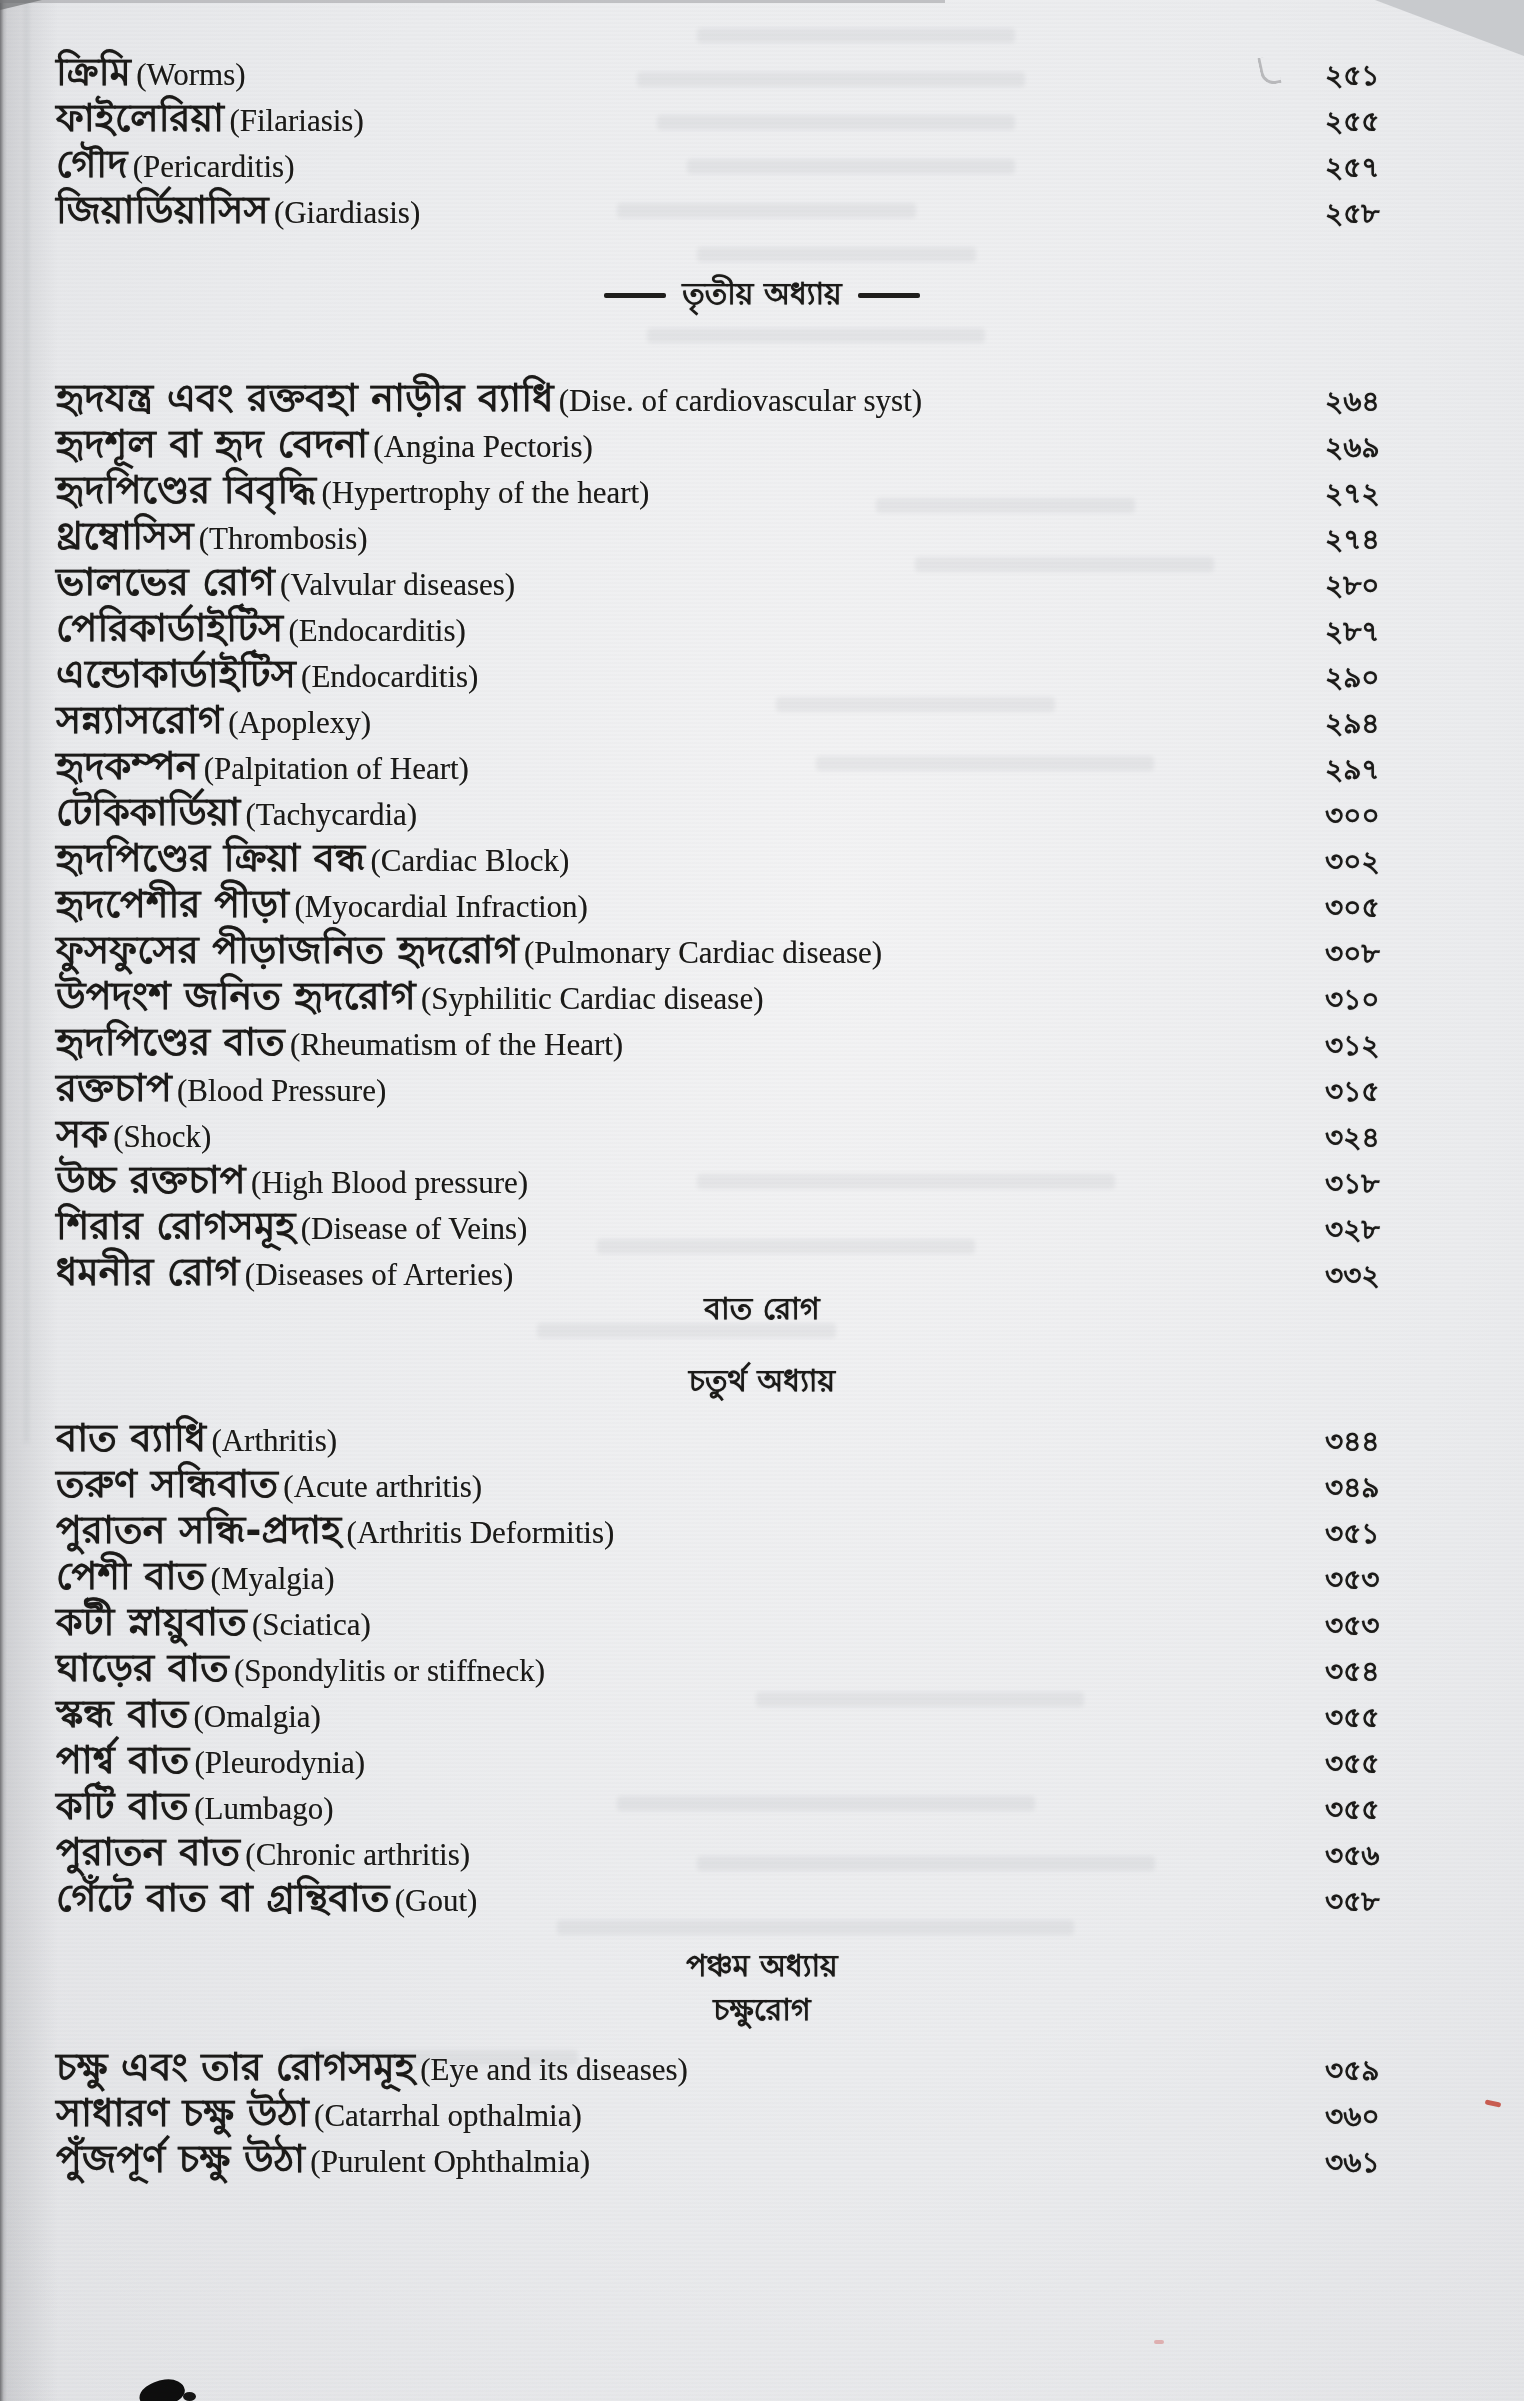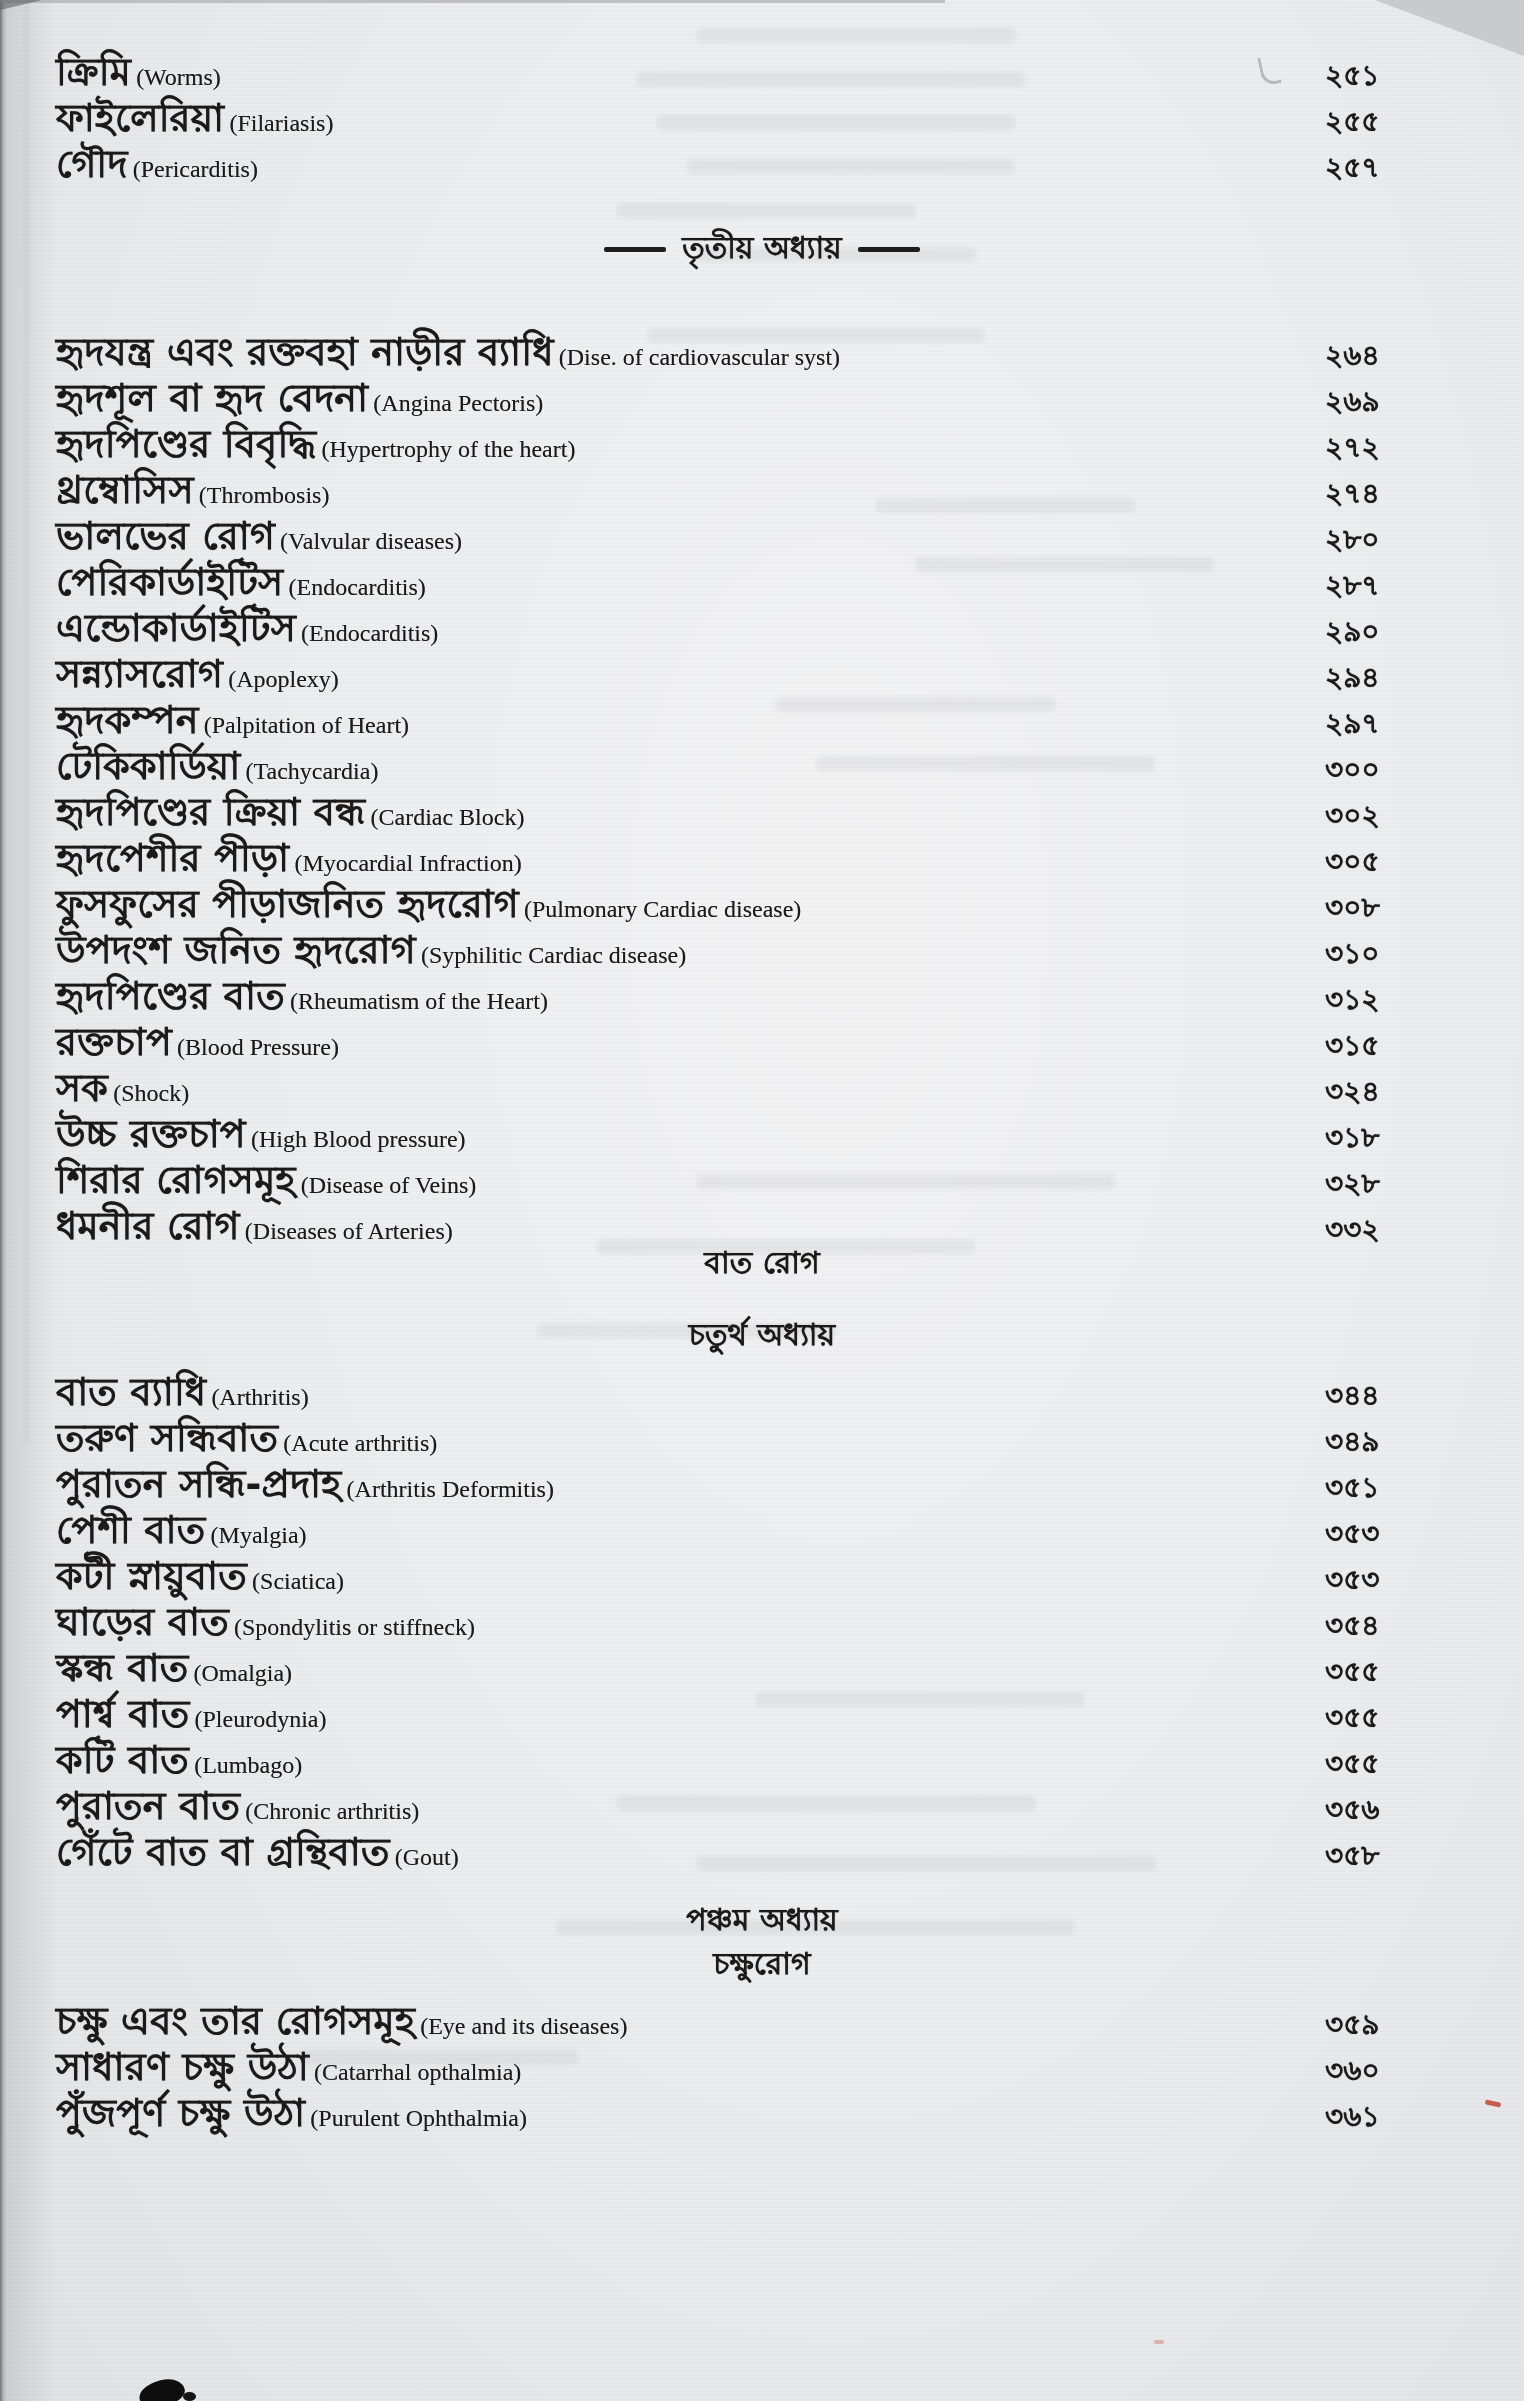--- a/index.html
+++ b/index.html
@@ -38,21 +38,21 @@
   
   .ghost{position:absolute;height:15px;background:#6e727a;opacity:.085;filter:blur(2.2px);
     border-radius:4px;}
   
   .content{position:absolute;inset:0;padding-top:42px;box-sizing:border-box;}
   .row{display:flex;align-items:baseline;height:46px;padding-left:56px;padding-right:103px;
     white-space:nowrap;}
   .title{flex:1 1 auto;overflow:visible;}
   .bn{font-size:38px;font-weight:600;letter-spacing:0.2px;
     font-family:"DejaVu Sans", sans-serif;text-shadow:0 0 0.7px rgba(27,26,24,.55);}
-  .en{font-size:24px;font-weight:400;
+  .en{font-size:31px;font-weight:400;
     font-family:"Liberation Serif", serif;text-shadow:0 0 0.5px rgba(27,26,24,.45);}
   .num{flex:0 0 96px;margin-left:auto;text-align:left;font-size:28px;font-weight:700;
     text-shadow:0 0 0.8px rgba(27,26,24,.6);}
   .heading{display:flex;justify-content:center;align-items:center;height:46px;
     font-size:30px;font-weight:700;text-shadow:0 0 0.8px rgba(27,26,24,.6);}
   .heading.compact{height:44px;}
   .dash{display:inline-block;width:62px;height:5px;background:#1e1d1b;margin:0 16px;
     border-radius:2px;}
   .sec-1{margin-top:0;}
   .h-ch3{margin-top:46px;}
@@ -106,20 +106,24 @@
     <span class="num">২৫১</span>
   </div>
         <div class="row">
     <span class="title"><span class="bn">ফাইলেরিয়া</span> <span class="en">(Filariasis)</span></span>
     <span class="num">২৫৫</span>
   </div>
         <div class="row">
     <span class="title"><span class="bn">গৌদ</span> <span class="en">(Pericarditis)</span></span>
     <span class="num">২৫৭</span>
   </div>
+        <div class="row">
+    <span class="title"><span class="bn">জিয়ার্ডিয়াসিস</span> <span class="en">(Giardiasis)</span></span>
+    <span class="num">২৫৮</span>
+  </div>
       </div>
 
     <div class="heading h-ch3">
       <span class="dash"></span>
       <span>তৃতীয় অধ্যায়</span>
       <span class="dash"></span>
     </div>
     <div class="rows rows-ch3">
         <div class="row">
     <span class="title"><span class="bn">হৃদযন্ত্র এবং রক্তবহা নাড়ীর ব্যাধি</span> <span class="en">(Dise. of cardiovascular syst)</span></span>

